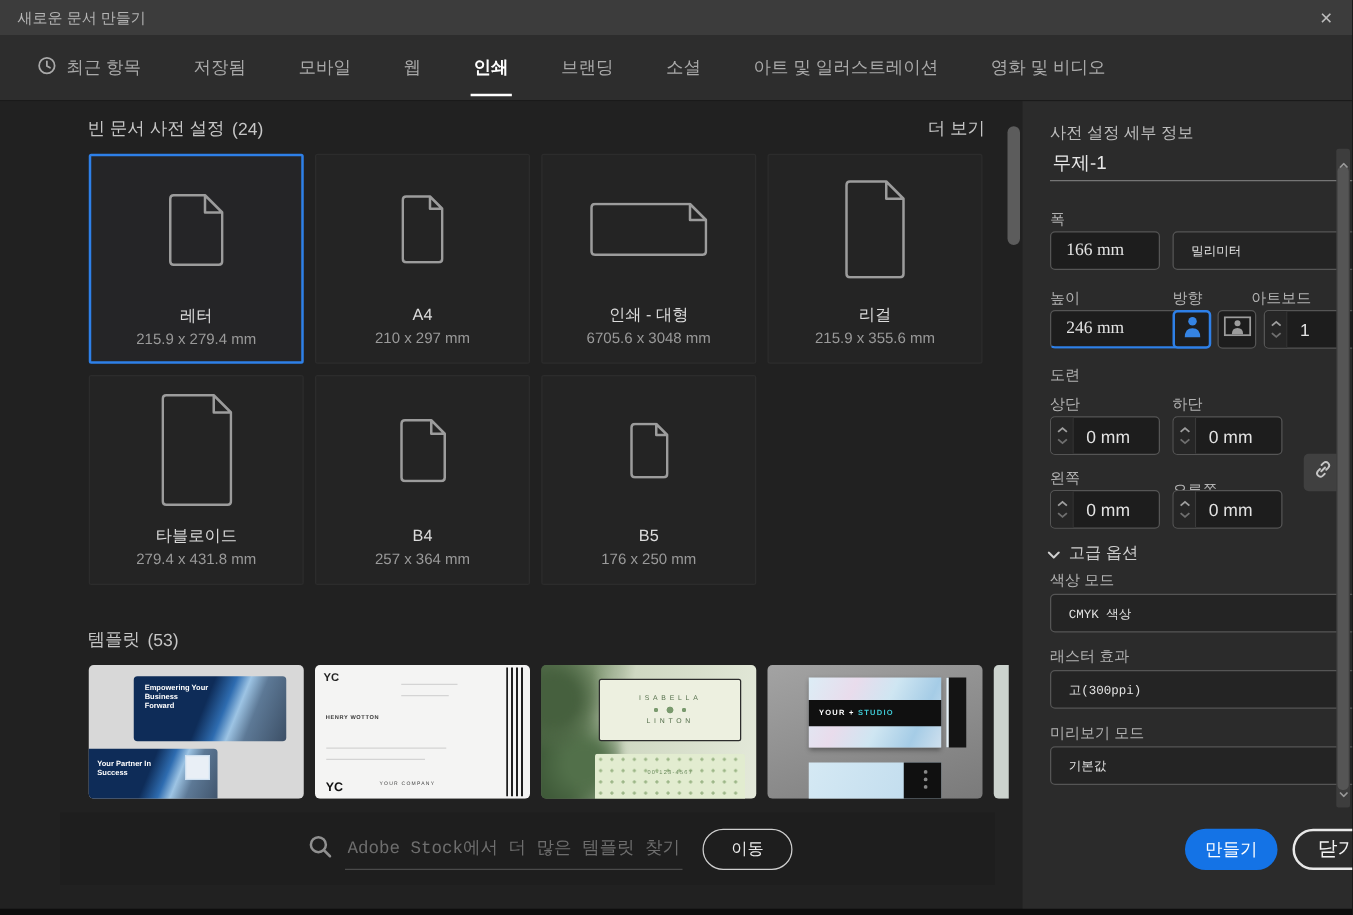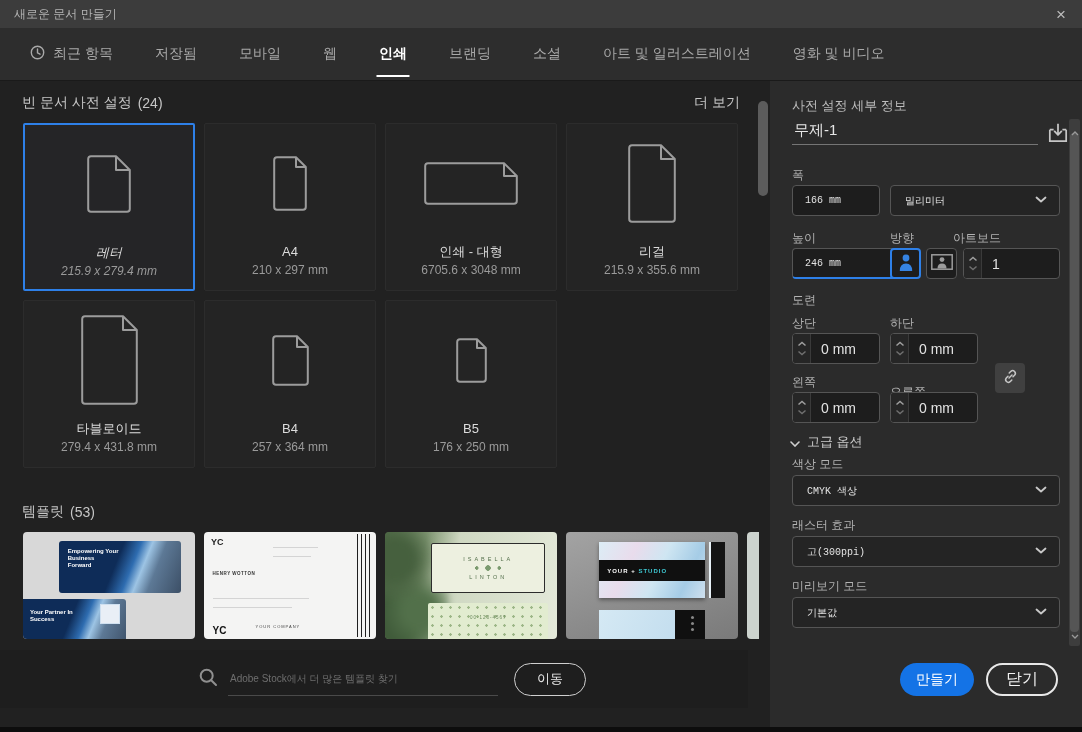--- a/index.html
+++ b/index.html
@@ -10,33 +10,33 @@
             color:#b5b5b5;font-size:12px;}
   .close{margin-left:auto;font-size:17px;line-height:1;color:#bcbcbc;cursor:pointer;}
   
   .tabbar{height:52px;background:#2d2d2d;border-bottom:1px solid #1a1a1a;display:flex;align-items:center;
           gap:42px;padding-left:30px;color:#a9a9a9;font-size:14px;}
   .tab{position:relative;height:100%;display:flex;align-items:center;gap:8px;cursor:pointer;white-space:nowrap;}
   .tab.active{color:#ffffff;font-weight:bold;}
   .tab.active::after{content:"";position:absolute;left:50%;transform:translateX(-50%);bottom:3px;
                      width:118%;height:2.5px;background:#fff;}
   
-  .body{display:flex;height:652px;}
+  .body{display:flex;height:652px;padding-left:48px;}
   .left{position:relative;width:770px;background:#212121;}
   .right{position:relative;width:312px;background:#2b2b2b;}
   
   .section-head{display:flex;align-items:center;padding:0 30px 0 22px;height:36px;margin-top:4px;
                 color:#c6c6c6;font-size:14px;}
   .section-head .count{margin-left:6px;}
   .more{margin-left:auto;cursor:pointer;color:#c6c6c6;}
   .grid{display:grid;grid-template-columns:repeat(4,172px);grid-auto-rows:168px;gap:9px;
         padding-left:23px;margin-top:2px;}
   .card{box-sizing:border-box;border:1px solid #2c2c2c;background:#242424;border-radius:2px;
         display:flex;flex-direction:column;align-items:center;cursor:pointer;}
-  .card.selected{border:2px solid #2e80e8;background:#252527;font-style:italic;}
+  .card.selected{border:2px solid #2e80e8;background:#252527;}
   .icon-area{height:118px;width:100%;display:flex;align-items:center;justify-content:center;}
   .pname{font-size:13px;color:#dcdcdc;line-height:20px;}
   .pdims{font-size:12px;color:#9a9a9a;margin-top:1px;}
   .templates-head{margin-top:26px;}
   .thumbs{display:flex;gap:9px;padding-left:23px;margin-top:2px;height:107px;width:747px;overflow:hidden;}
   .thumb{position:relative;width:172px;height:107px;border-radius:4px;overflow:hidden;flex-shrink:0;cursor:pointer;}
   
   .t1{background:#d8d8d8;}
   .t1 .c{position:absolute;border-radius:3px;
          background:linear-gradient(112deg,#0e2c58 0%,#0e2c58 46%,#2e6cb0 58%,#9dc4e4 66%,#5d7996 76%,#3c4f66 100%);}
@@ -89,36 +89,36 @@
       background:linear-gradient(115deg,#d5e9f4,#bcd9ec);}
   .t4 .bb{position:absolute;right:0;top:0;width:28%;height:100%;background:#101010;}
   .t4 .dots{position:absolute;right:11%;top:14%;width:3px;height:3px;border-radius:50%;background:#888;
             box-shadow:0 6px 0 #888,0 12px 0 #888;}
   .t5{width:12px;height:107px;border-radius:4px 0 0 4px;background:#ccd3ce;flex-shrink:0;}
   
   .searchbar{position:absolute;left:0;top:569px;width:748px;height:58px;background:#1e1e1e;
              display:flex;align-items:center;}
   .search-icon{margin-left:198px;}
   .search-input{width:266px;margin-left:10px;background:transparent;border:none;outline:none;
-                border-bottom:1px solid #4a4a4a;height:30px;color:#cfcfcf;font-size:10px;
-                font-family:Liberation Sans, sans-serif;}
+                border-bottom:1px solid #4a4a4a;height:30px;color:#cfcfcf;font-size:14px;
+                font-family:Liberation Mono, monospace;}
   .search-input::placeholder{color:#6e6e6e;}
   .go-btn{margin-left:16px;width:72px;height:33px;border-radius:17px;border:1.5px solid #cfcfcf;
           background:transparent;color:#ededed;font-size:13px;font-family:inherit;cursor:pointer;}
   .left-scroll{position:absolute;right:2px;top:20px;width:10px;height:95px;border-radius:5px;background:#5c5c5c;}
   
   .right *{box-sizing:border-box;}
   .rp-label{position:absolute;font-size:12px;color:#b3b3b3;}
   .rp-header{position:absolute;left:22px;top:16px;font-size:13px;color:#bdbdbd;}
   .filename{position:absolute;left:22px;top:36px;width:246px;height:28px;background:transparent;
             border:none;border-bottom:1px solid #757575;outline:none;color:#e6e6e6;font-size:15px;
             font-family:inherit;}
   .save-btn{position:absolute;left:276px;top:40px;width:24px;height:24px;cursor:pointer;}
   .tinput{position:absolute;background:#1d1d1d;border:1px solid #555;border-radius:4px;color:#e3e3e3;
-          font-size:10px;font-family:Liberation Mono, monospace;padding-left:12px;outline:none;}
+          font-size:14px;font-family:Liberation Serif, serif;padding-left:12px;outline:none;}
   .select{position:absolute;background:#242424;border:1px solid #555;border-radius:4px;display:flex;
           align-items:center;padding:0 12px 0 14px;color:#e3e3e3;font-size:10px;cursor:pointer;font-family:Liberation Mono, monospace;}
   .select .chev{margin-left:auto;}
   .orient-btn{position:absolute;width:31px;height:31px;border-radius:4px;background:#1d1d1d;
               display:flex;align-items:center;justify-content:center;cursor:pointer;border:1px solid #555;}
   .orient-btn.sel{border:2px solid #2e80e8;}
   .stepper{position:absolute;height:31px;background:#1d1d1d;border:1px solid #555;border-radius:4px;
            display:flex;align-items:center;}
   .stepbtns{width:18px;height:100%;display:flex;flex-direction:column;align-items:center;
             justify-content:center;gap:3px;background:#262626;border-right:1px solid #3a3a3a;

